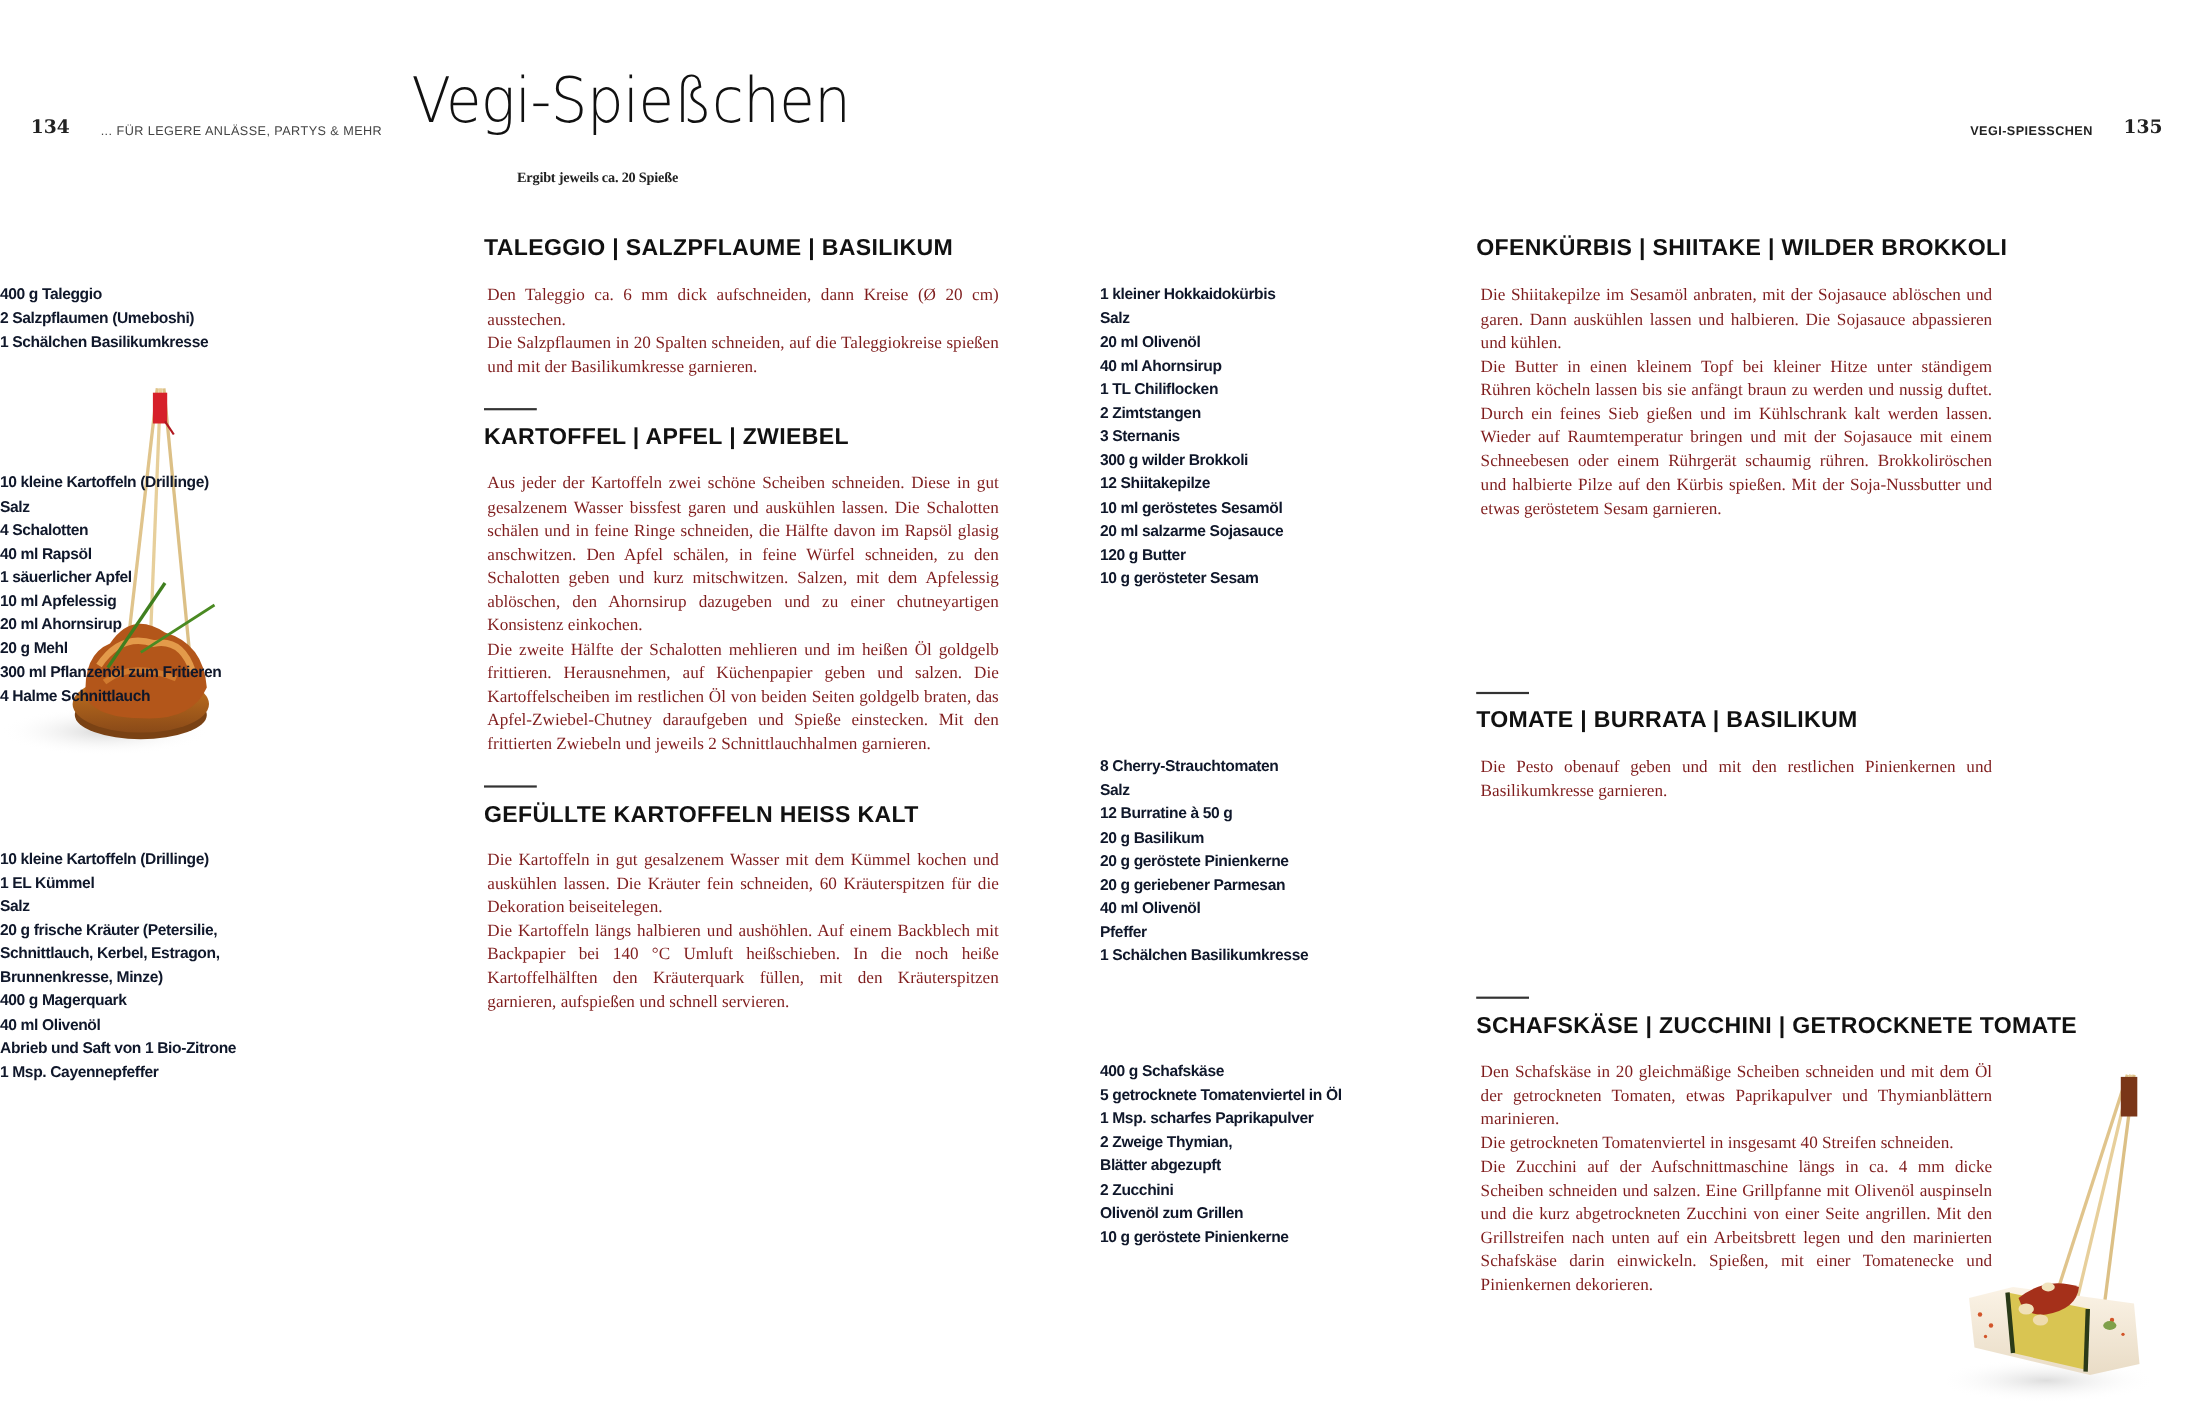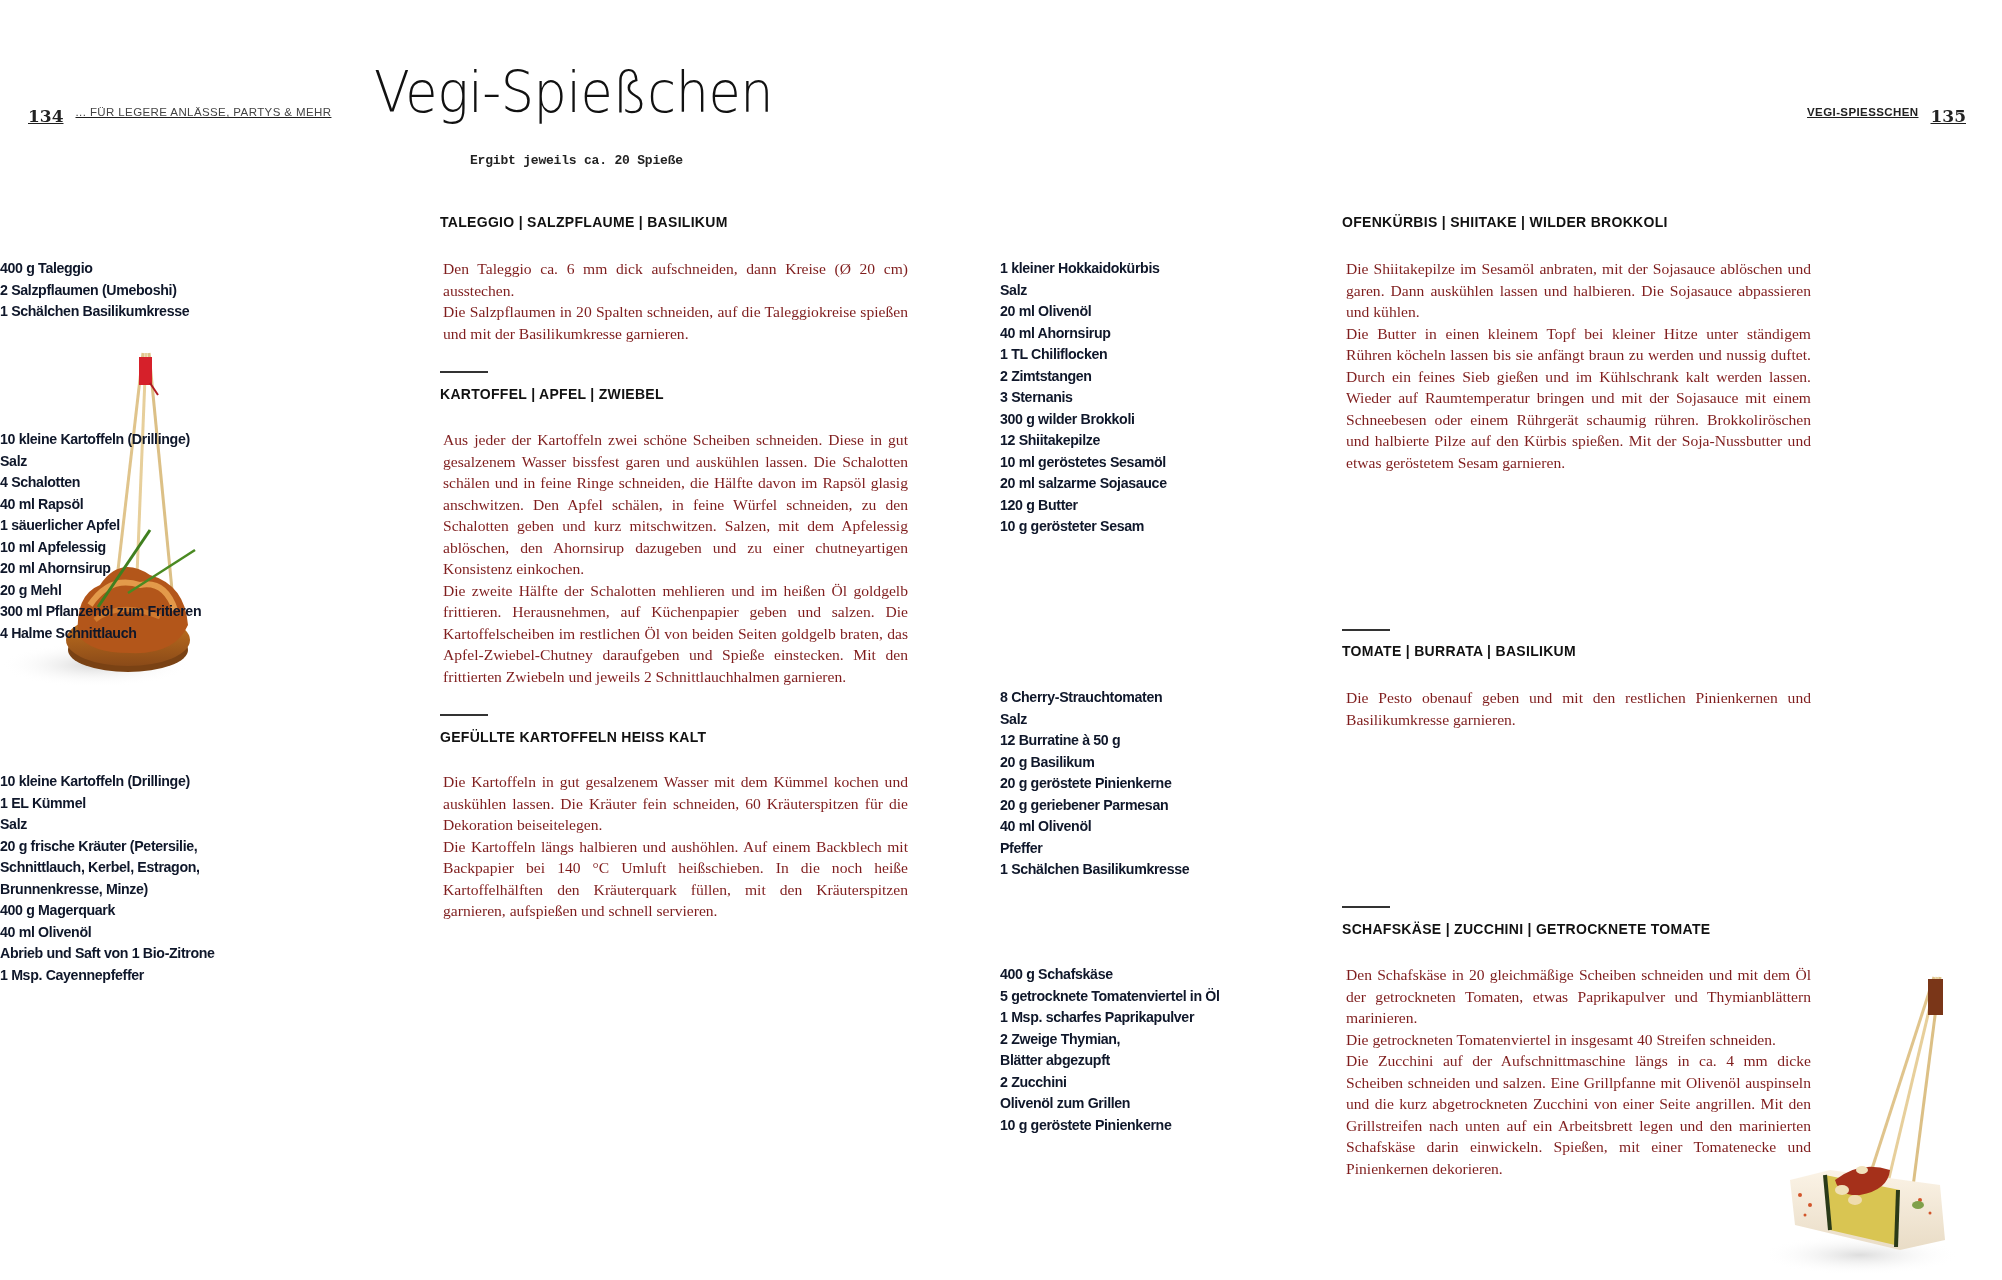--- a/index.html
+++ b/index.html
@@ -1,31 +1,31 @@
 <!DOCTYPE html>
 <html><head>
   <meta charset="utf-8">
   <style>
     html, body { margin: 0; padding: 0; background: #ffffff; }
     body { width: 2002px; height: 1280px; position: relative; overflow: hidden; color: #1e1e1e; }
     .spread { position: absolute; inset: 0; }
 
-    .folio { position: absolute; top: 106px; font-family: "Liberation Sans", sans-serif; display: flex; align-items: flex-start; gap: 12px; text-decoration: underline; }
+    .folio { position: absolute; top: 106px; font-family: "Liberation Sans", sans-serif; display: flex; align-items: flex-end; gap: 28px; }
     .folio-left { left: 28px; }
     .folio-right { right: 36px; }
     .folio .num { font-family: "DejaVu Serif", serif; font-weight: bold; font-size: 17px; color: #222; }
     .folio .run { font-size: 11.5px; letter-spacing: 0.4px; color: #444; }
     .folio-right .run { font-weight: bold; color: #222; font-size: 11.5px; }
 
     .title { position: absolute; left: 374px; top: 64px; font-family: "DejaVu Sans", sans-serif; font-weight: 300; font-size: 57px; letter-spacing: -0.5px; color: #111; line-height: 1; transform: scaleX(0.92); transform-origin: left top; }
-    .yield { position: absolute; left: 470px; top: 153px; font-family: Liberation Mono, monospace; font-weight: bold; font-size: 13px; color: #222; letter-spacing: -0.2px; }
+    .yield { position: absolute; left: 470px; top: 153px; font-family: Liberation Serif, serif; font-weight: bold; font-size: 13px; color: #222; letter-spacing: -0.2px; }
 
     .recipe { position: absolute; }
     .sep { position: absolute; width: 48px; height: 1.5px; background: #333; }
-    .rhead { position: absolute; font-family: "Liberation Sans", sans-serif; font-weight: bold; font-size: 14px; letter-spacing: 0.3px; color: #111; white-space: nowrap; }
+    .rhead { position: absolute; font-family: "Liberation Sans", sans-serif; font-weight: bold; font-size: 21px; letter-spacing: 0.3px; color: #111; white-space: nowrap; }
 
     .ingredients { position: absolute; text-align: left; font-family: "Liberation Sans", sans-serif; font-size: 14.2px; line-height: 21.5px; color: #0f172a; letter-spacing: -0.35px; font-weight: bold; }
     .ingredients div { white-space: nowrap; }
     .method { position: absolute; font-family: "Liberation Serif", serif; font-size: 15.6px; line-height: 21.5px; color: #7f1d1d; text-align: justify; hyphens: manual; }
     .method p { margin: 0; }
 
     .photo { position: absolute; }
   </style>
 </head>
 <body>

